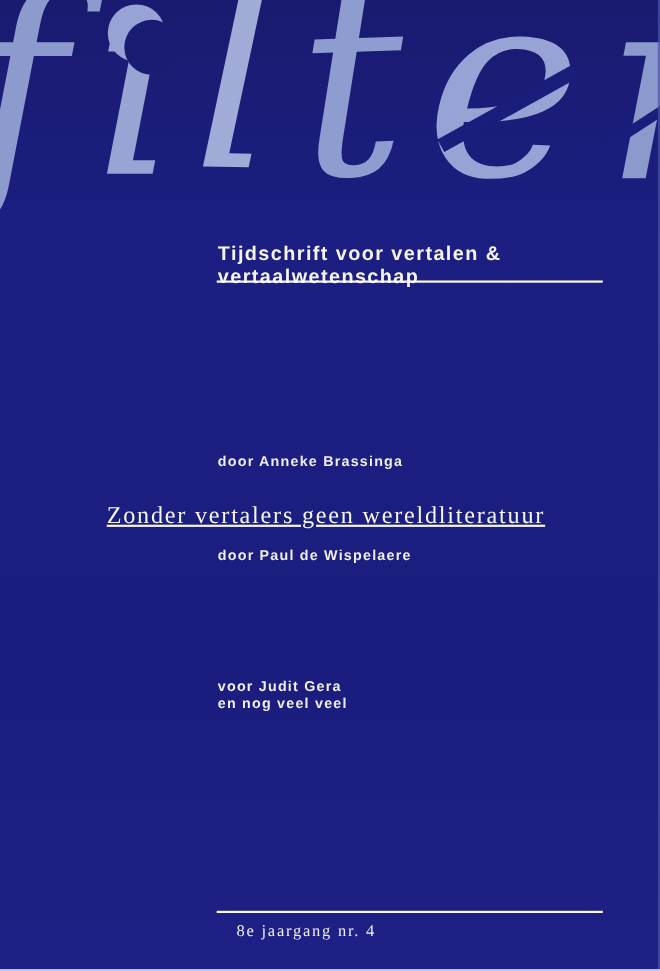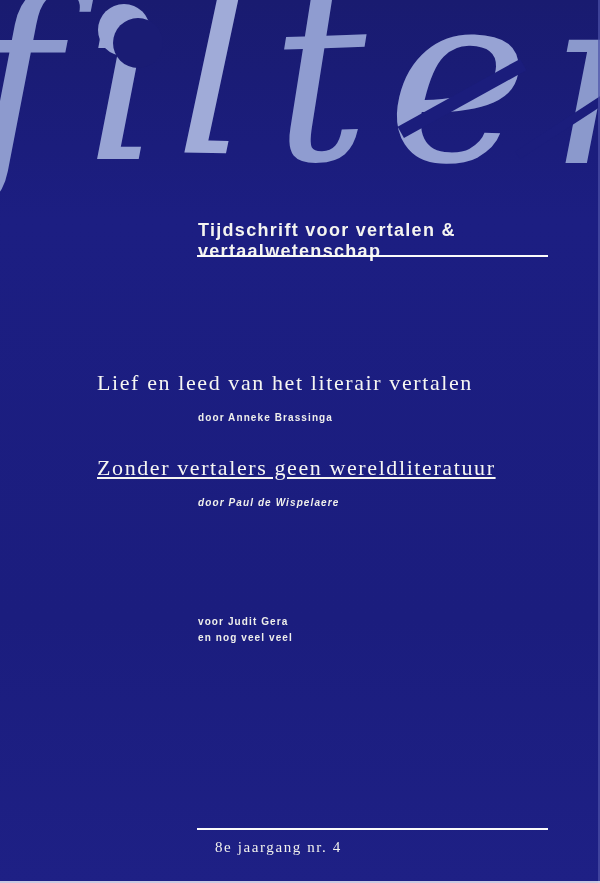--- a/index.html
+++ b/index.html
@@ -82,28 +82,28 @@
     color: #f6f6f2;
     white-space: nowrap;
   }
   .title-1 { top: 370px; }
   .title-2 { top: 455px; text-decoration: underline; }
   .title-3 { top: 543px; }
 
   .byline {
     position: absolute;
     left: 198px;
-    font-size: 10px; font-weight: bold;
+    font-size: 13px; font-weight: bold;
     letter-spacing: 1.1px;
     color: #efefeb;
     white-space: nowrap;
     text-align: center;
   }
   .byline-1 { top: 412px; }
-  .byline-2 { top: 497px; font-style: italic; }
+  .byline-2 { top: 497px; }
   .byline-3 { top: 616px; }
   .more-line { top: 632px; }
 
   .issue-line {
     position: absolute;
     left: 215px; top: 839px;
     font-family: "Liberation Serif", serif;
     font-size: 15px;
     letter-spacing: 1.6px;
     color: #f1f1ed;
@@ -123,21 +123,20 @@
       <span class="ltr ltr-f">f</span><span class="ltr ltr-i">ı</span><span class="ltr ltr-l">l</span><span class="ltr ltr-t">t</span><span class="ltr ltr-e">e</span><span class="ltr ltr-r">r</span>
     </div>
     <div class="crescent"></div>
     <div class="slice slice-e"></div>
     <div class="slice slice-r"></div>
   </div>
 
   <div class="subtitle">Tijdschrift voor vertalen &amp; vertaalwetenschap</div>
   <div class="rule rule-top"></div>
 
-  <div class="article-title title-1">Lief en leed van het literair vertalen</div>
   <div class="byline byline-1">door Anneke Brassinga</div>
 
   <div class="article-title title-2">Zonder vertalers geen wereldliteratuur</div>
   <div class="byline byline-2">door Paul de Wispelaere</div>
 
   <div class="byline byline-3">voor Judit Gera</div>
 
   <div class="byline more-line">en nog veel veel</div>
 
   <div class="rule rule-bottom"></div>

